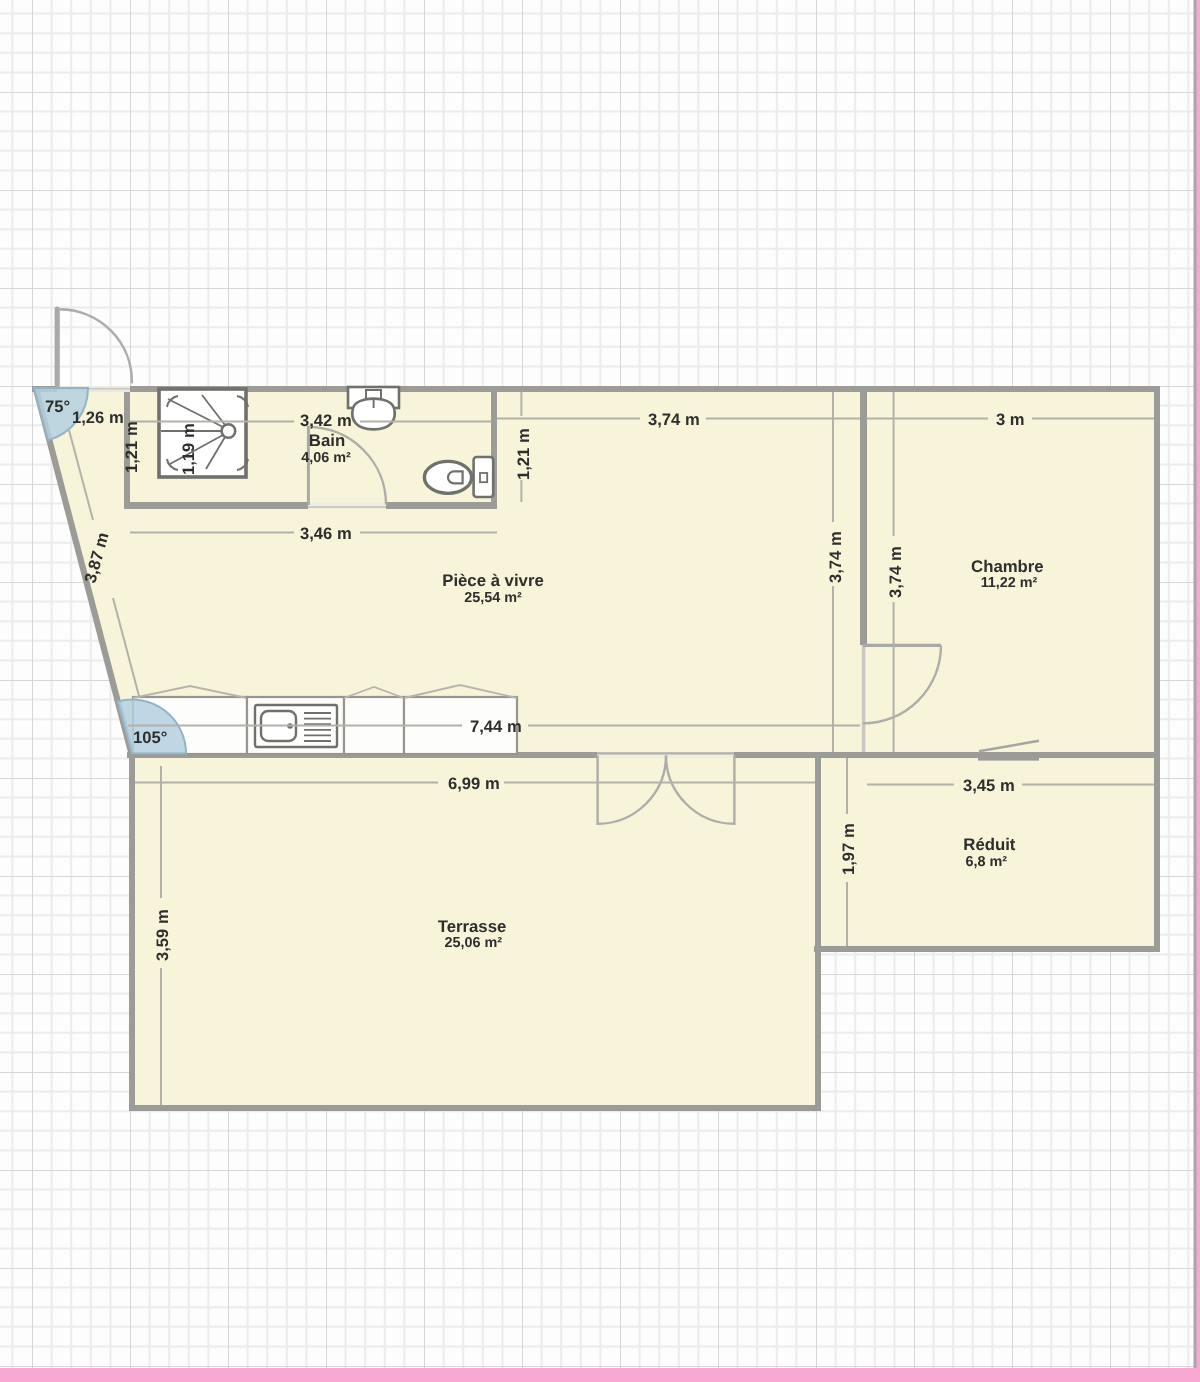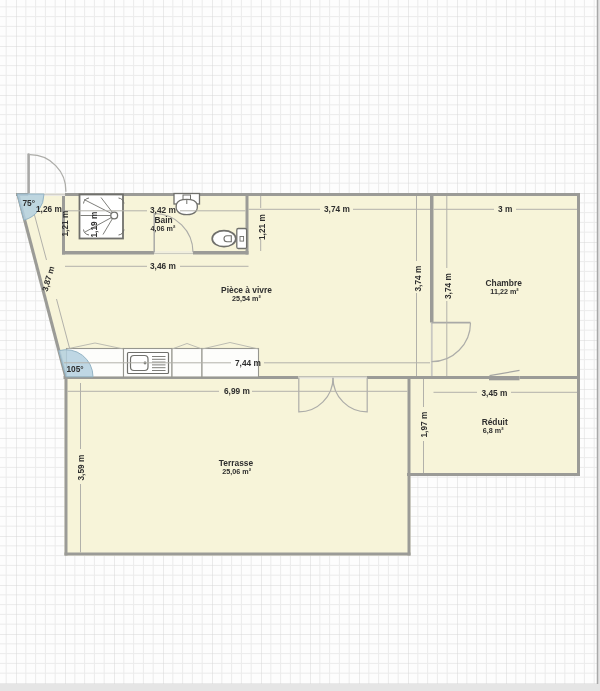--- a/index.html
+++ b/index.html
@@ -1,16 +1,16 @@
 <!DOCTYPE html>
 <html><head>
 <meta charset="utf-8">
 <style>
   html,body{margin:0;padding:0;background:#fff;}
-  .page{width:600px;height:691px;position:relative;overflow:hidden;background:#e5e5e5;
+  .page{width:600px;height:691px;position:relative;overflow:hidden;background:#f9a8d4;
         font-family:"Liberation Sans", sans-serif;}
   svg{display:block;transform:translateZ(0);}
   text{font-family:"Liberation Sans", sans-serif;fill:#2e2e2e;}
   .dim{font-size:8.3px;font-weight:bold;}
   .room{font-size:8.4px;font-weight:bold;}
   .area{font-size:7.2px;font-weight:bold;}
 </style>
 </head>
 <body>
 <div class="page">

